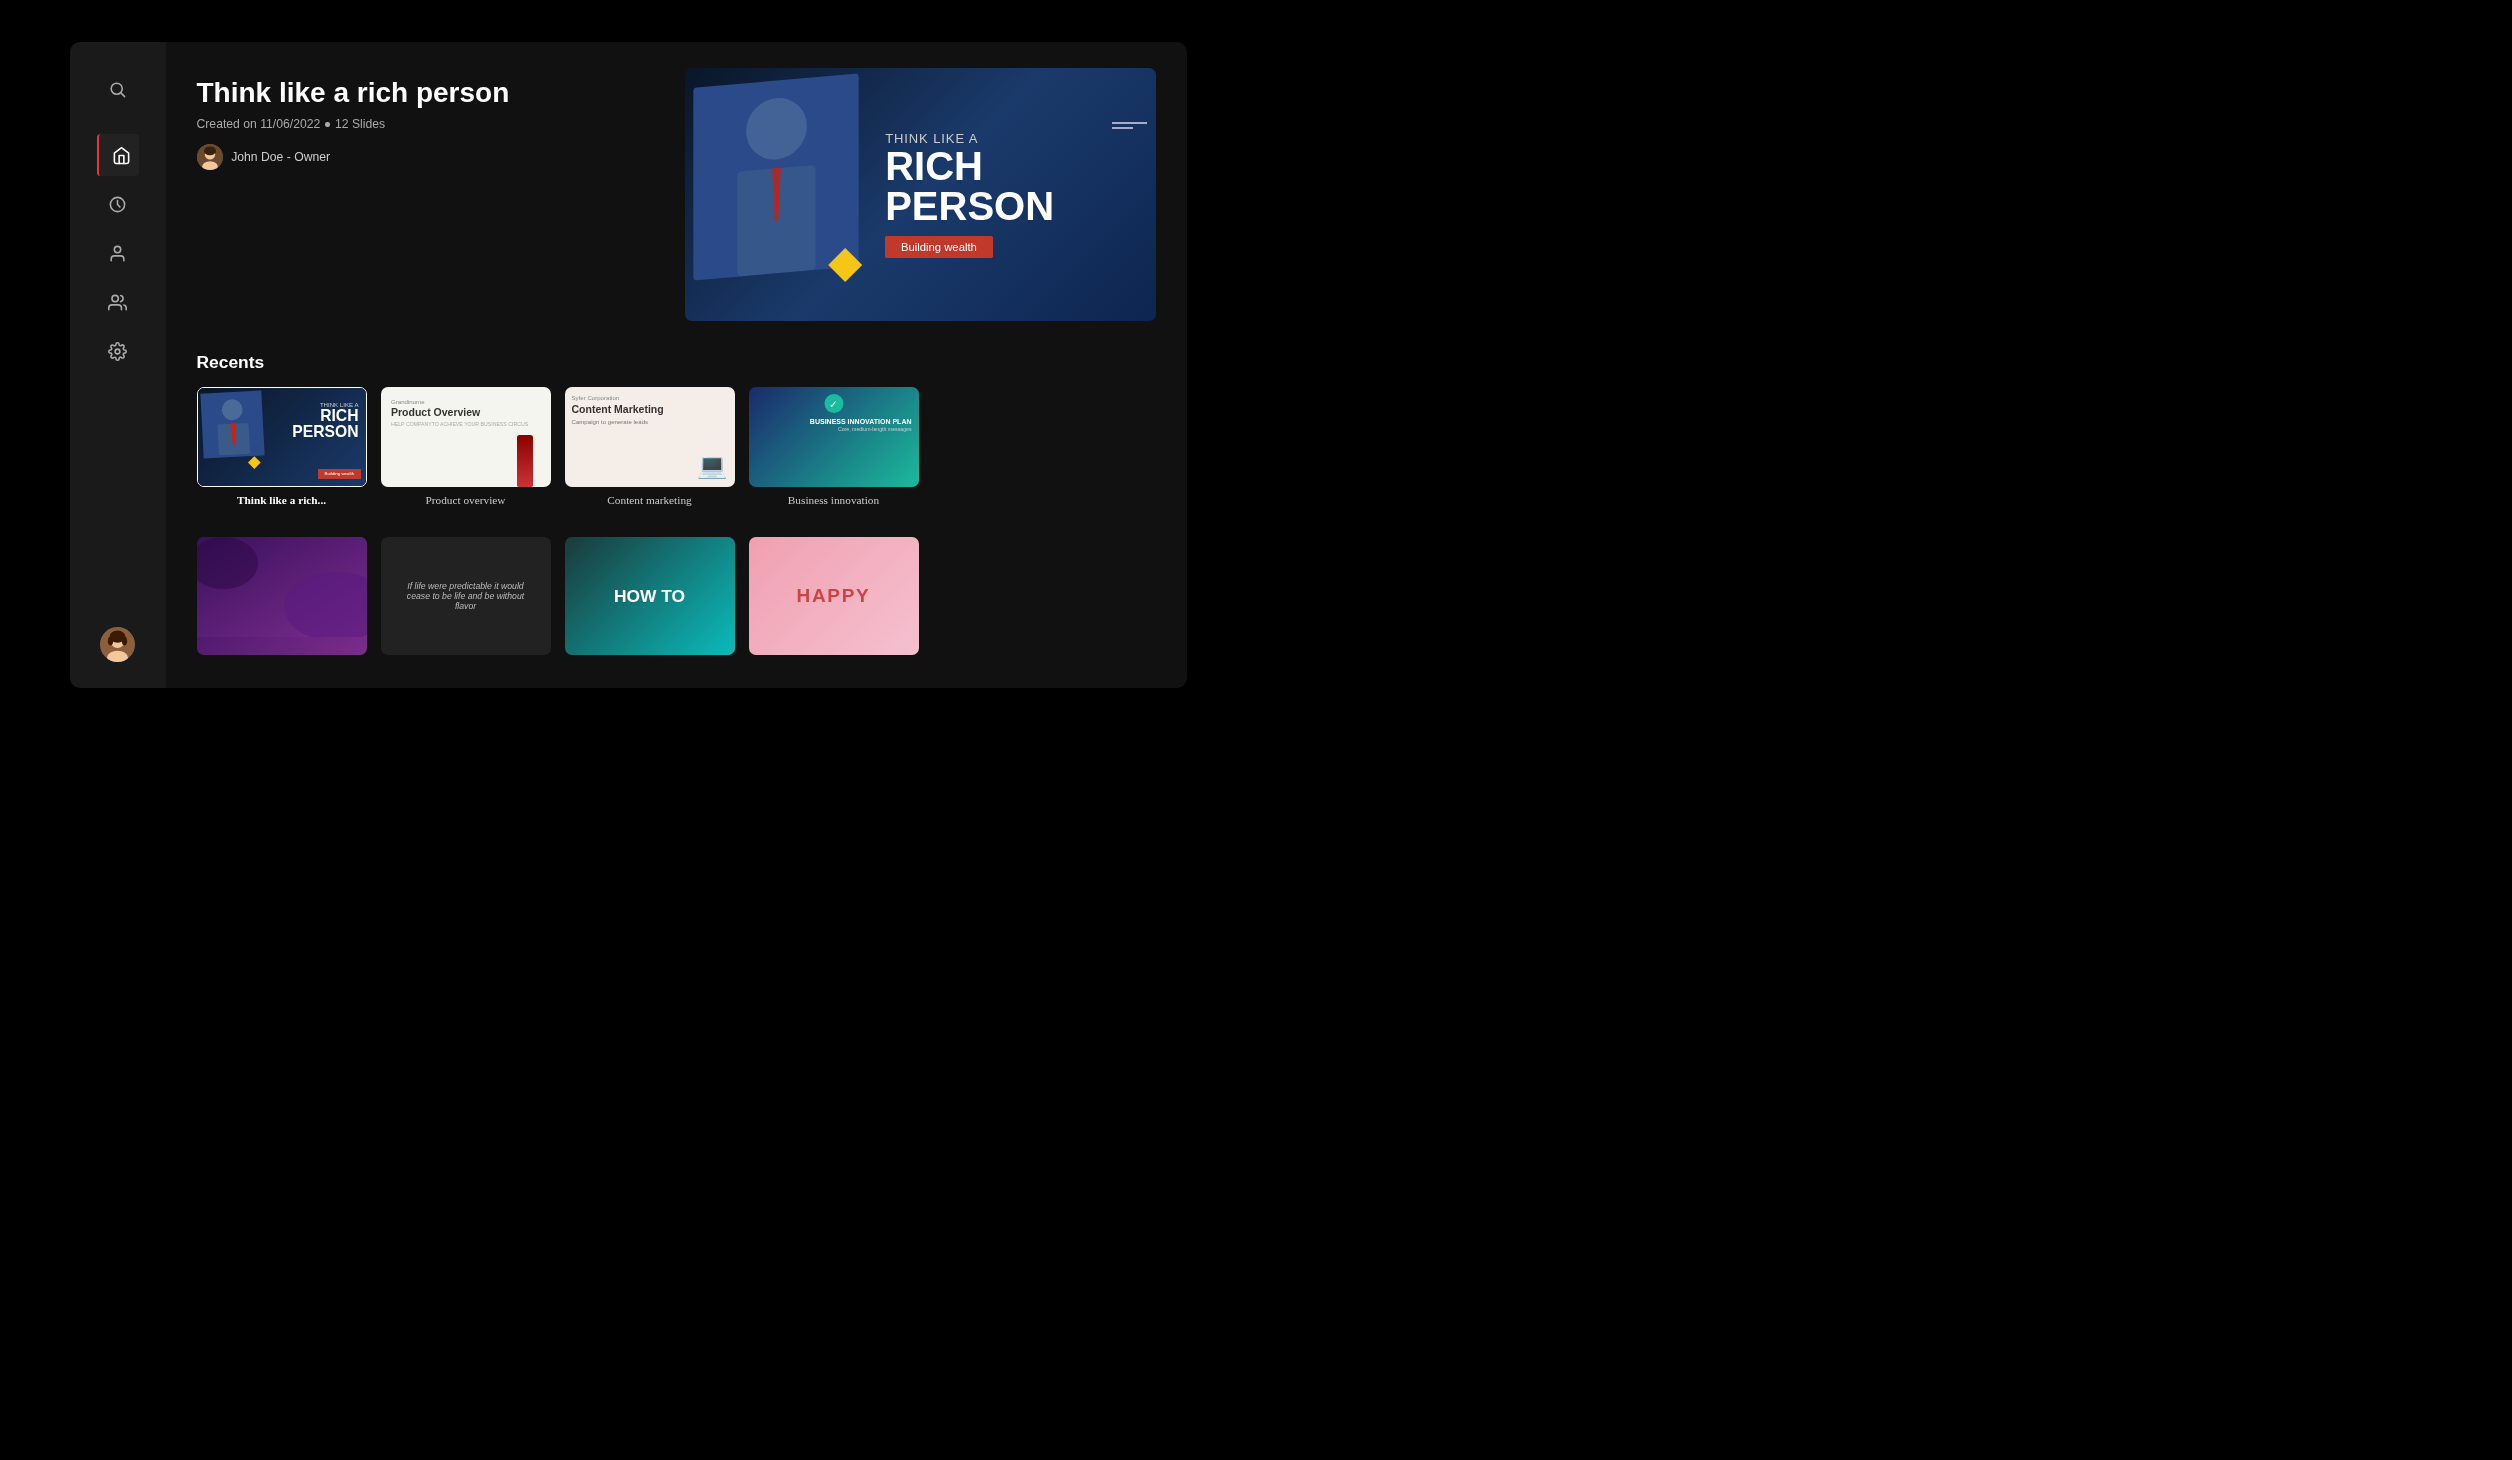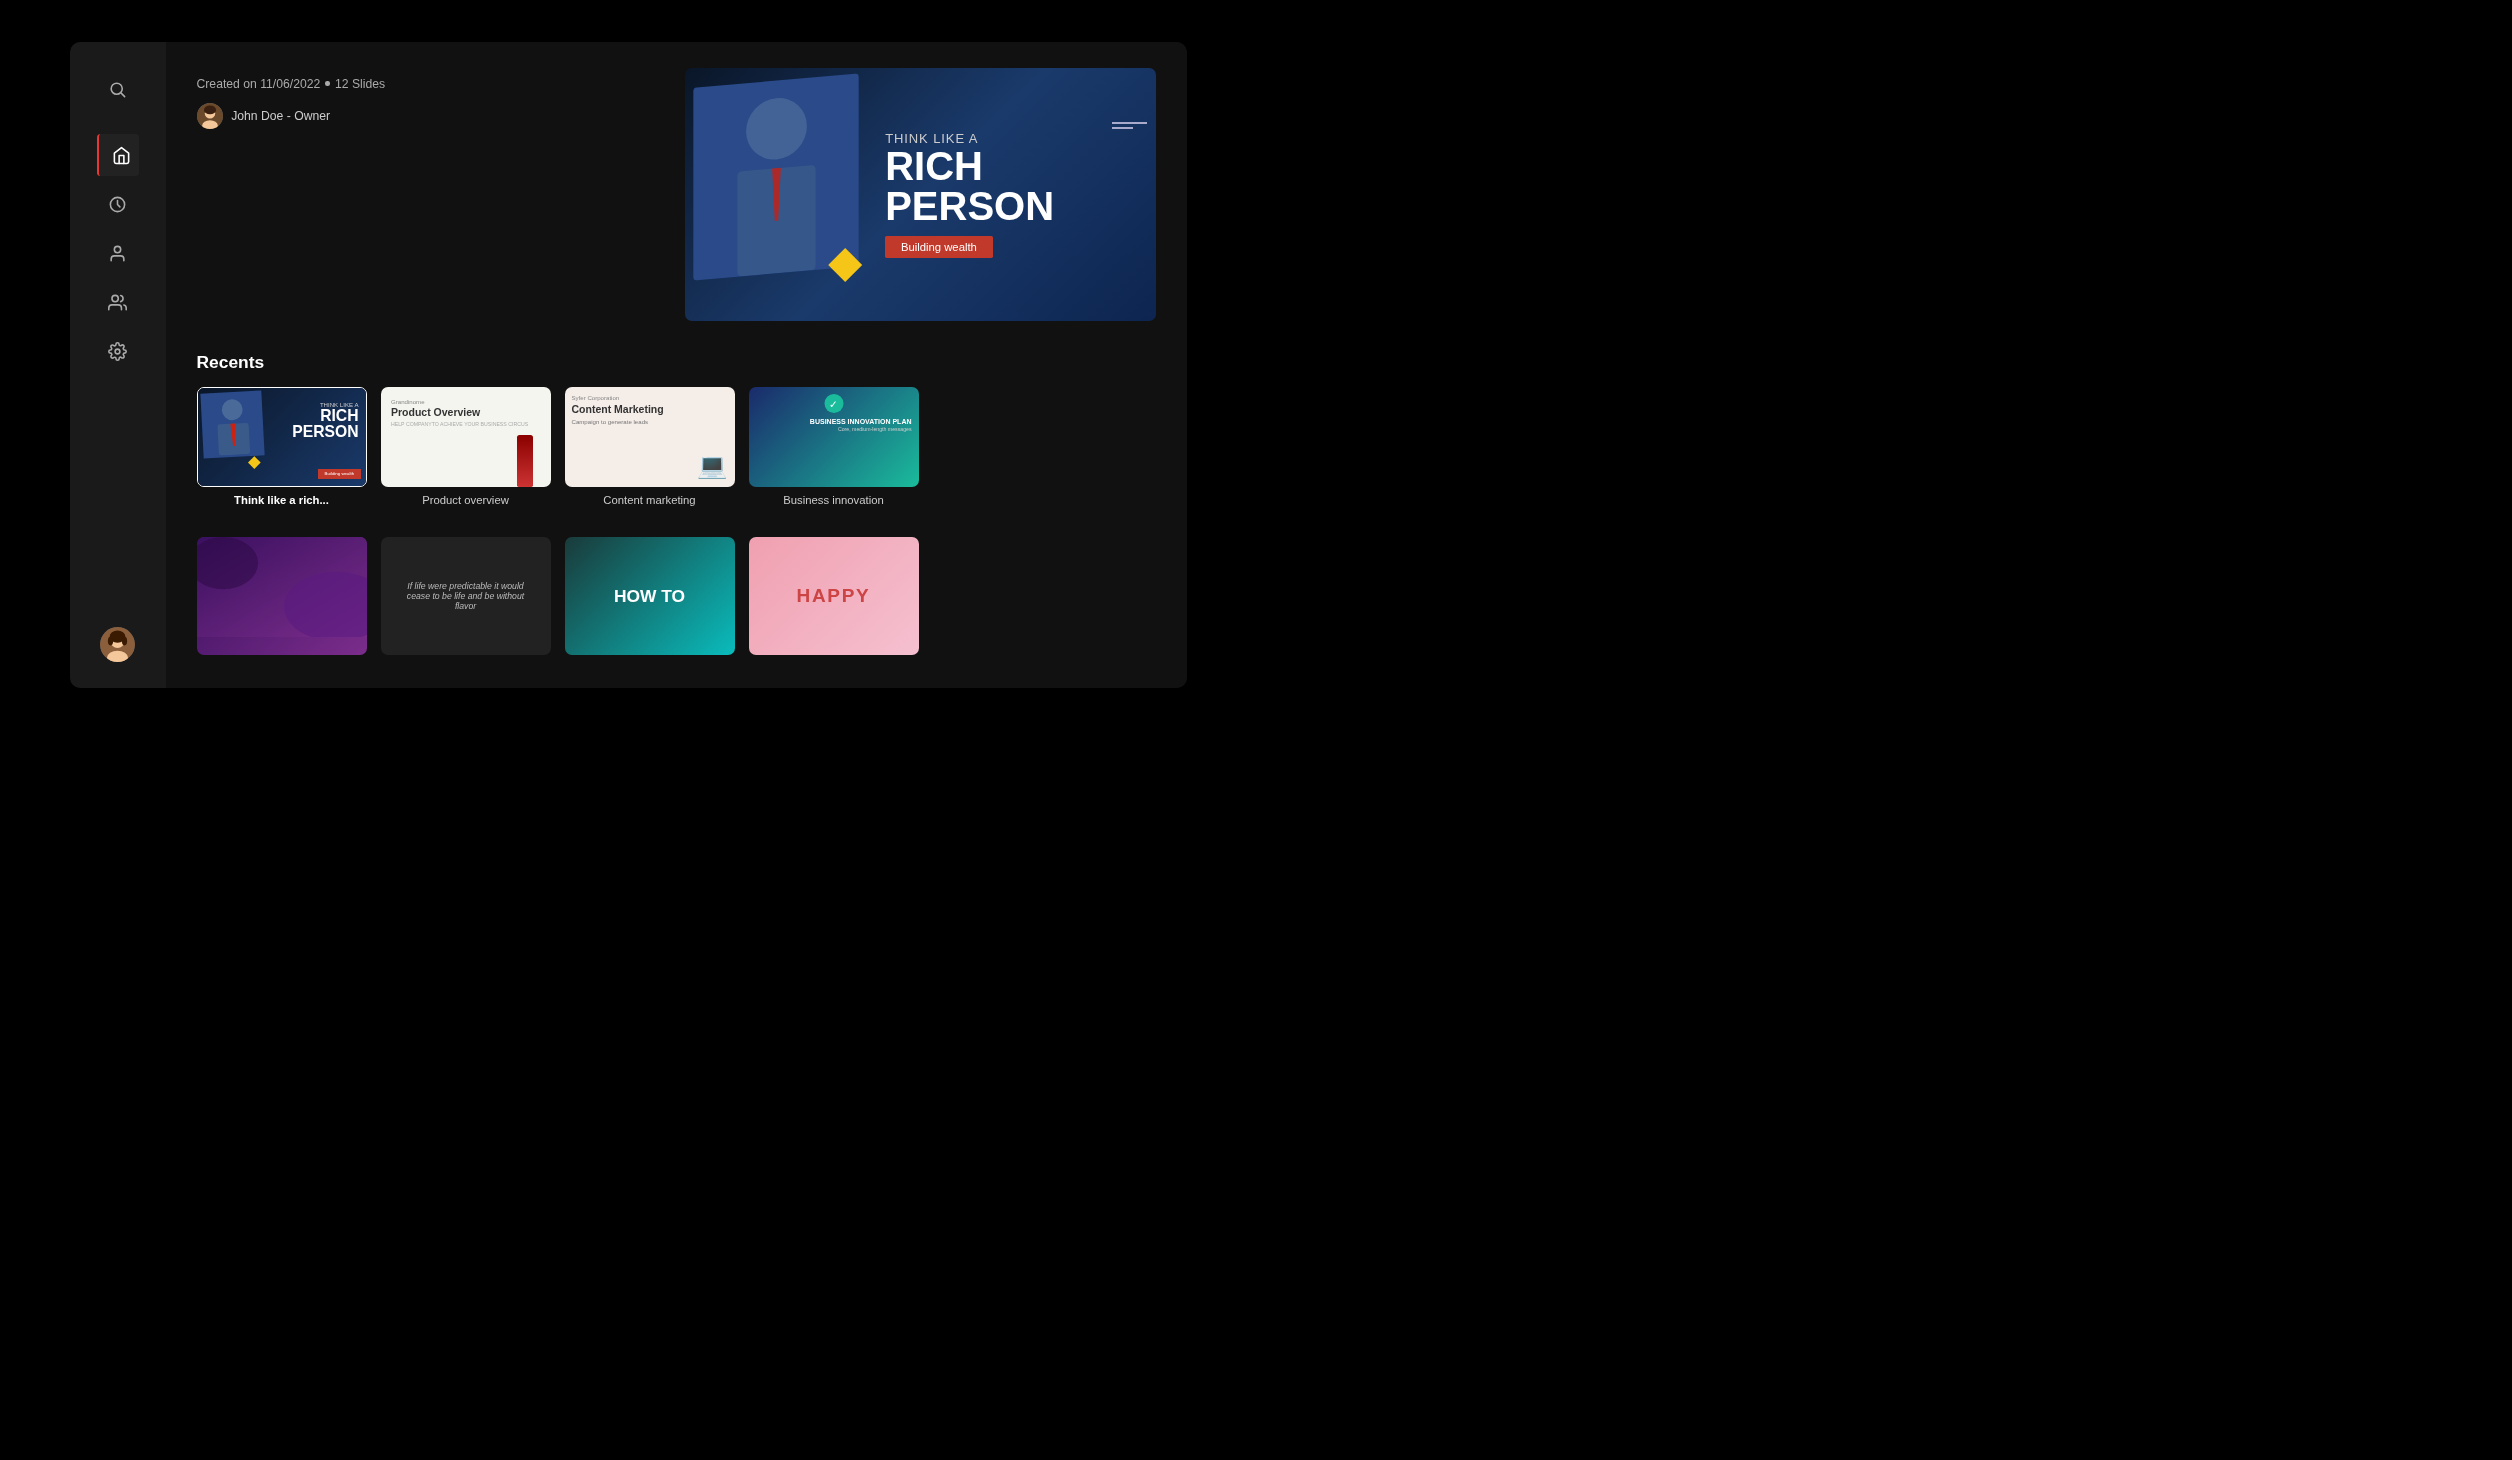--- a/index.html
+++ b/index.html
@@ -251,20 +251,21 @@
       position: relative;
     }
     .recent-item:first-child .recent-thumb {
       border: 1.7px solid #fff;
     }
     .recent-label {
       font-size: 11.3px;
       color: #ccc;
       text-align: center;
       max-width: 170px;
+      font-family: Liberation Serif, serif;
     }
     .thumb-product {
       width: 100%;
       height: 100%;
       background: #f5f5f0;
       display: flex;
       align-items: flex-start;
       padding: 10.5px;
       position: relative;
     }
@@ -449,20 +450,21 @@
         <ellipse cx="12" cy="16" rx="3" ry="5" fill="#3a1a00"></ellipse>
         <ellipse cx="28" cy="16" rx="3" ry="5" fill="#3a1a00"></ellipse>
       </svg>
     </div>
   </div>
 
   <div class="main-content">
 
     <div class="hero-section">
       <div class="hero-info">
+        <div class="hero-title">Think like a rich person</div>
         <div class="hero-meta">
           <span>Created on 11/06/2022</span>
           <span class="dot"></span>
           <span>12 Slides</span>
         </div>
         <div class="hero-owner">
           <div class="owner-avatar">
             <svg width="26" height="26" viewBox="0 0 30 30">
               <circle cx="15" cy="15" r="15" fill="#6a4a2a"></circle>
               <circle cx="15" cy="12" r="6" fill="#f4c89a"></circle>

